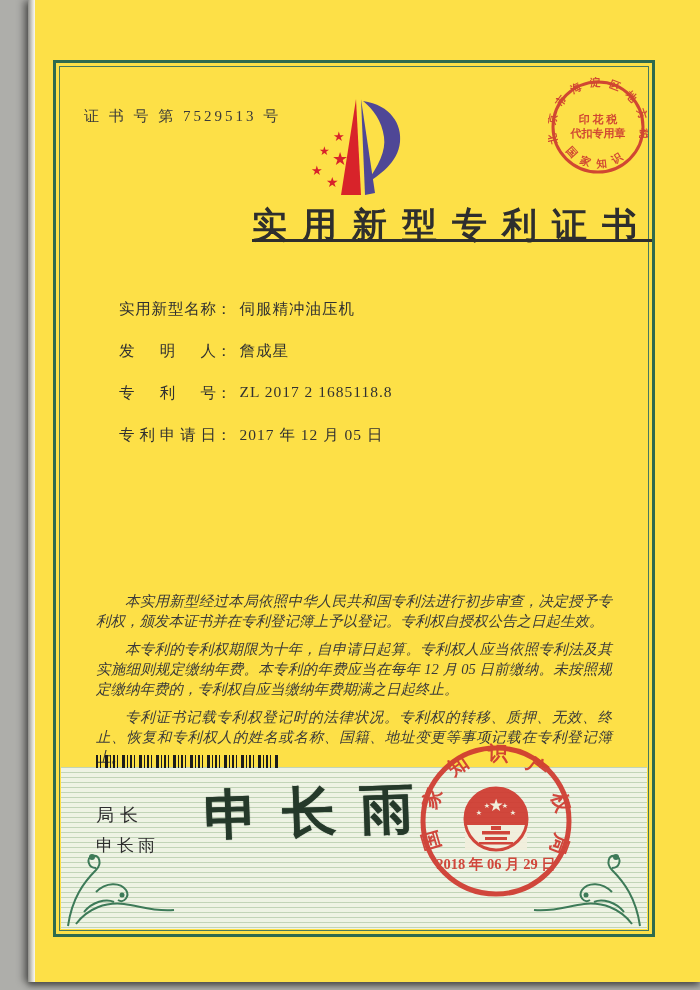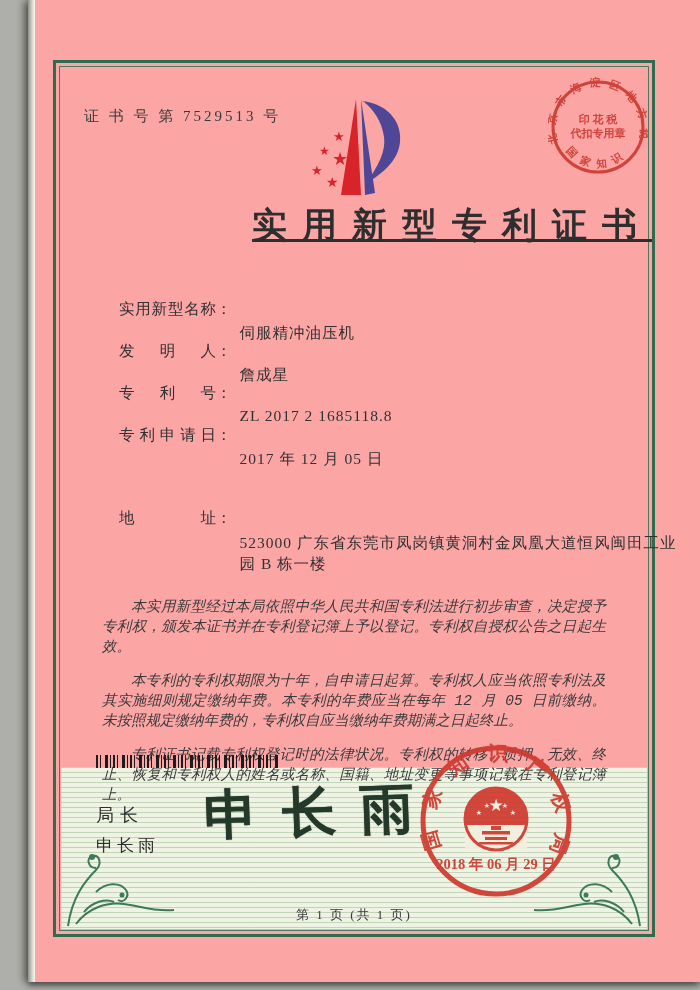--- a/index.html
+++ b/index.html
@@ -4,21 +4,21 @@
 <style>
   html,body{margin:0;padding:0;}
   body{
     width:700px;height:990px;position:relative;overflow:hidden;
     background:#aeaeaa;
     font-family:"Liberation Serif","DejaVu Serif",serif;
     color:#333;
   }
   .paper{
     position:absolute;left:28px;top:0;width:672px;height:982px;
-    background:#fca5a5;
+    background:#fde047;
     box-shadow:-5px 0 7px rgba(0,0,0,.35), 0 4px 6px rgba(0,0,0,.45);
   }
   .paper-edge{
     position:absolute;left:0;top:0;width:7px;height:100%;
     background:linear-gradient(90deg,#8f8f8b,#d8d6cc 60%,#fbf9ef);
   }
   .frame{
     position:absolute;left:25px;top:60px;width:596px;height:871px;
     border:3px solid #2f6b4e;
   }
@@ -37,31 +37,31 @@
   }
   .logo{position:absolute;left:243px;top:32px;width:108px;height:106px;}
   .tax-stamp{position:absolute;left:492px;top:14px;width:100px;height:100px;opacity:.92;}
   .title{
     position:absolute;left:0;top:139px;width:100%;text-align:right;
     font-size:35px;font-weight:700;letter-spacing:15px;color:#2e2e2e;text-decoration:underline;
   }
   .frow{position:absolute;left:32px;font-size:15.5px;color:#313131;white-space:nowrap;}
   .flabel{display:inline-block;width:97px;text-align:justify;text-align-last:justify;vertical-align:top;margin-left:31px;}
   .fcolon{display:inline-block;vertical-align:top;}
-  .fvalue{display:inline-block;margin-left:8px;letter-spacing:1px;vertical-align:top;margin-top:24px;}
+  .fvalue{display:inline-block;margin-left:8px;letter-spacing:1px;vertical-align:top;}
   .fvalue.wrap{white-space:normal;width:438px;line-height:21px;}
   .frow.r1{top:236px}.frow.r2{top:278px}.frow.r3{top:320px}
   .frow.r4{top:362px}.frow.r5{top:404px}.frow.r6{top:445px}.frow.r7{top:485px}
   .grant-no{position:absolute;left:337px;top:0;}
   .body-text{
     position:absolute;left:32px;top:520px;width:532px;
     font-size:14.5px;line-height:20px;color:#3a3a3a;
     font-style:italic;
   }
-  .body-text p{margin:14px;text-indent:2em;text-align:justify;font-family:Liberation Mono, monospace;}
+  .body-text p{margin:8px;text-indent:2em;text-align:justify;}
   .barcode{
     position:absolute;left:40px;top:692px;width:184px;height:13px;
     background:repeating-linear-gradient(90deg,
       #1c1c1c 0 2px,transparent 2px 4px,#1c1c1c 4px 5px,transparent 5px 9px,
       #1c1c1c 9px 12px,transparent 12px 14px,#1c1c1c 14px 15px,transparent 15px 17px);
   }
   .director-title{position:absolute;left:40px;top:740px;font-size:18px;letter-spacing:6px;color:#2e2e2e;}
   .director-name{position:absolute;left:40px;top:771px;font-size:17px;letter-spacing:4px;color:#2e2e2e;}
   .autograph{
     position:absolute;left:148px;top:712px;width:300px;
@@ -124,23 +124,20 @@
     </div>
     <div class="frow r2">
       <span class="flabel">发明人</span><span class="fcolon">：</span><span class="fvalue">詹成星</span>
     </div>
     <div class="frow r3">
       <span class="flabel">专利号</span><span class="fcolon">：</span><span class="fvalue">ZL 2017 2 1685118.8</span>
     </div>
     <div class="frow r4">
       <span class="flabel">专利申请日</span><span class="fcolon">：</span><span class="fvalue">2017 年 12 月 05 日</span>
     </div>
-    <div class="frow r6">
-      <span class="flabel">地址</span><span class="fcolon">：</span><span class="fvalue wrap">523000 广东省东莞市凤岗镇黄洞村金凤凰大道恒风闽田工业园 B 栋一楼</span>
-    </div>
 
     <div class="body-text">
       <p>本实用新型经过本局依照中华人民共和国专利法进行初步审查，决定授予专利权，颁发本证书并在专利登记簿上予以登记。专利权自授权公告之日起生效。</p>
       <p>本专利的专利权期限为十年，自申请日起算。专利权人应当依照专利法及其实施细则规定缴纳年费。本专利的年费应当在每年 12 月 05 日前缴纳。未按照规定缴纳年费的，专利权自应当缴纳年费期满之日起终止。</p>
       <p>专利证书记载专利权登记时的法律状况。专利权的转移、质押、无效、终止、恢复和专利权人的姓名或名称、国籍、地址变更等事项记载在专利登记簿上。</p>
     </div>
 
     <div class="barcode"></div>
 
     <div class="director-title">局长</div>
@@ -184,15 +181,14 @@
       <g fill="none" stroke="#3d7a58" stroke-width="2">
         <path d="M6,78 C10,50 22,34 34,22 C40,16 38,6 30,8 C24,10 26,20 34,20"></path>
         <path d="M14,76 C26,60 44,54 62,56 C78,58 92,64 112,62"></path>
         <path d="M34,44 C44,34 58,34 64,42 C68,48 62,56 56,52"></path>
         <path d="M22,64 C30,54 44,50 52,54"></path>
         <circle cx="30" cy="9" r="3" fill="#3d7a58" stroke="none"></circle>
         <circle cx="60" cy="47" r="2.5" fill="#3d7a58" stroke="none"></circle>
       </g>
     </svg>
 
-    <div class="footer">第 1 页 (共 1 页)</div>
   </div>
 </div>
 
 </body></html>

